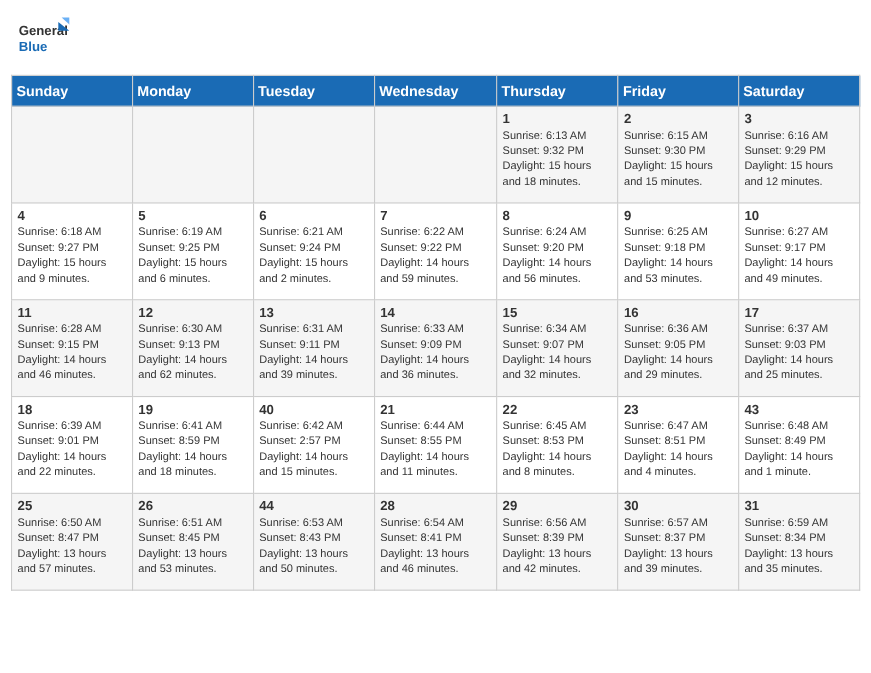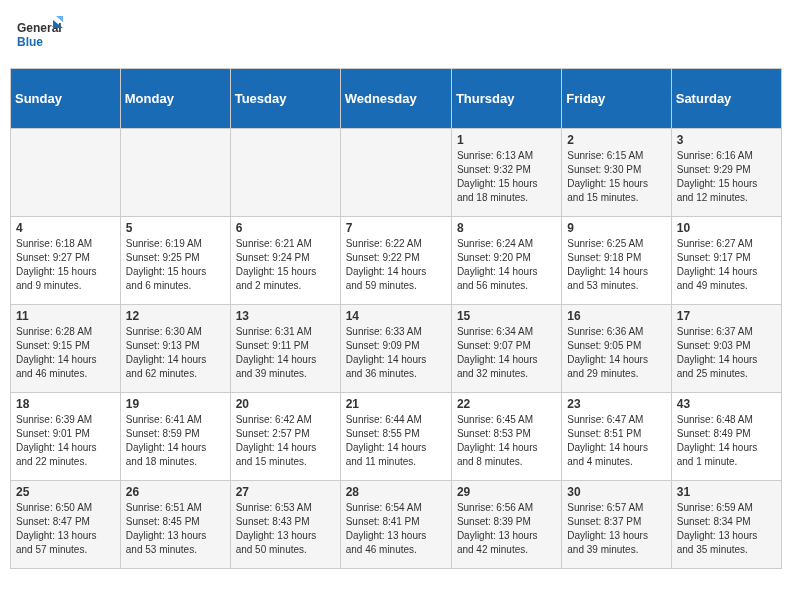--- a/index.html
+++ b/index.html
@@ -38,21 +38,21 @@
     }
     table {
       width: 100%;
       border-collapse: collapse;
     }
     thead tr {
       background: #1a6bb5;
       color: #fff;
     }
     thead th {
-      padding: 22px 4px;
+      padding: 6px 4px;
       font-size: 13px;
       font-weight: bold;
       text-align: left;
       border: 1px solid #ccc;
     }
     tbody tr {
       vertical-align: top;
     }
     tbody td {
       border: 1px solid #ccc;
@@ -286,21 +286,21 @@
         <td>
           <span class="day-num">19</span>
           <div class="cell-text">
             <div>Sunrise: 6:41 AM</div>
             <div>Sunset: 8:59 PM</div>
             <div>Daylight: 14 hours</div>
             <div>and 18 minutes.</div>
           </div>
         </td>
         <td>
-          <span class="day-num">20</span>
+          <span class="day-num">40</span>
           <div class="cell-text">
             <div>Sunrise: 6:42 AM</div>
             <div>Sunset: 2:57 PM</div>
             <div>Daylight: 14 hours</div>
             <div>and 15 minutes.</div>
           </div>
         </td>
         <td>
           <span class="day-num">21</span>
           <div class="cell-text">
@@ -351,21 +351,21 @@
         <td>
           <span class="day-num">26</span>
           <div class="cell-text">
             <div>Sunrise: 6:51 AM</div>
             <div>Sunset: 8:45 PM</div>
             <div>Daylight: 13 hours</div>
             <div>and 53 minutes.</div>
           </div>
         </td>
         <td>
-          <span class="day-num">27</span>
+          <span class="day-num">44</span>
           <div class="cell-text">
             <div>Sunrise: 6:53 AM</div>
             <div>Sunset: 8:43 PM</div>
             <div>Daylight: 13 hours</div>
             <div>and 50 minutes.</div>
           </div>
         </td>
         <td>
           <span class="day-num">28</span>
           <div class="cell-text">

